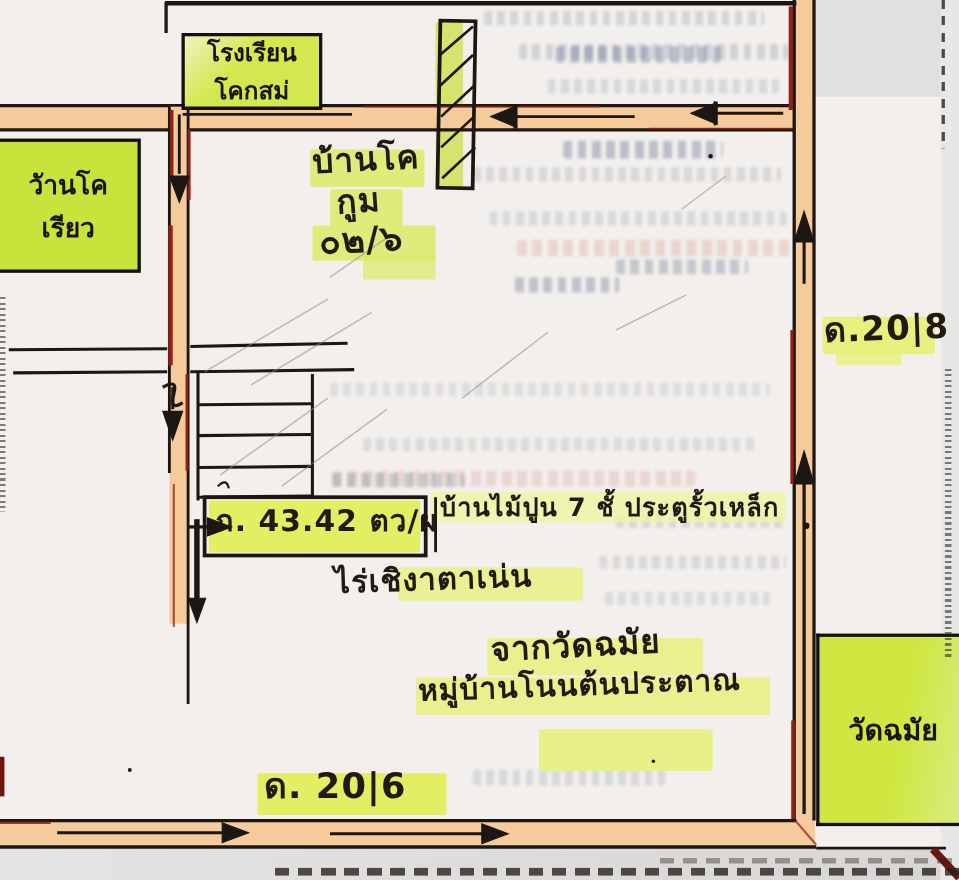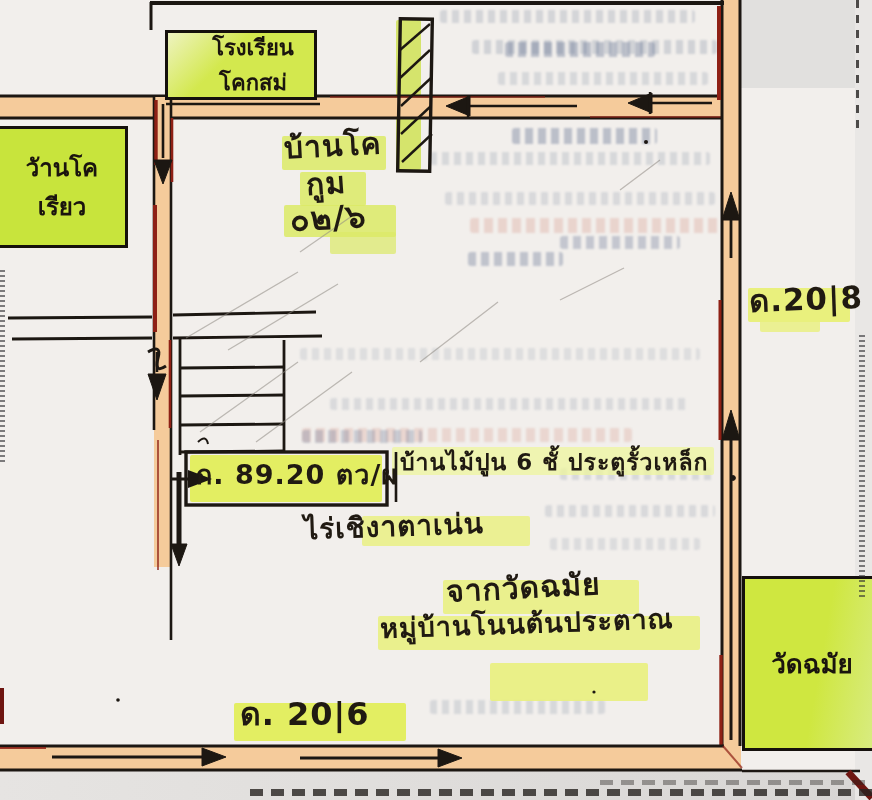--- a/index.html
+++ b/index.html
@@ -210,43 +210,43 @@
       <line x1="2" y1="688" x2="2" y2="724" stroke="#6e1510" stroke-width="4"></line>
     </g>
 
     <g stroke="#1c1712" fill="#4a463f">
       <line x1="806" y1="584" x2="810" y2="606" stroke-width="3"></line>
       <circle cx="795" cy="706" r="2.2"></circle>
       <circle cx="812" cy="706" r="2.2"></circle>
     </g>
   </svg>
 
-  <div class="greenbox" style="left:165px;top:30px;width:122px;height:64px;background:linear-gradient(135deg,#eef3c0 0%,#d3e84e 40%);padding-left:24px;">
+  <div class="greenbox" style="left:165px;top:30px;width:122px;height:64px;background:linear-gradient(135deg,#eef3c0 0%,#d3e84e 40%);">
     <div style="font-size:22px;">โรงเรียน</div>
     <div style="font-size:22px;">โคกสม่</div>
   </div>
 
   <div class="greenbox" style="left:-4px;top:126px;width:126px;height:116px;background:#c8e43c;">
     <div style="font-size:24px;">วัานโค</div>
     <div style="font-size:24px;">เรียว</div>
   </div>
 
   <div class="greenbox" style="left:742px;top:576px;width:134px;height:169px;background:linear-gradient(100deg,#cfe740 55%,#d9ec86 100%);border-right:none;">
     <div style="font-size:26px;">วัดฉมัย</div>
   </div>
 
   <div class="hand" style="left:284px;top:130px;font-size:30px;transform:rotate(-3deg);">บ้านโค</div>
   <div class="hand" style="left:306px;top:168px;font-size:30px;transform:rotate(-4deg);">กูม</div>
   <div class="hand" style="left:290px;top:202px;font-size:32px;transform:rotate(-3deg);">๐๒/๖</div>
 
   <div class="hand" style="left:749px;top:283px;font-size:31px;transform:rotate(-2deg);">ด.20|8</div>
 
-  <div class="hand" style="left:196px;top:461px;font-size:27px;">ก. 89.20 ตว/ผ</div>
-
-  <div class="hand" style="left:400px;top:450px;font-size:23px;">บ้านไม้ปูน 6 ชั้ ประตูรั้วเหล็ก</div>
+  <div class="hand" style="left:196px;top:461px;font-size:27px;">ก. 43.42 ตว/ผ</div>
+
+  <div class="hand" style="left:400px;top:450px;font-size:23px;">บ้านไม้ปูน 7 ชั้ ประตูรั้วเหล็ก</div>
 
   <div class="hand" style="left:304px;top:512px;font-size:28px;transform:rotate(-2deg);">ไร่เชิงาตาเน่น</div>
 
   <div class="hand" style="left:446px;top:572px;font-size:30px;transform:rotate(-3deg);">จากวัดฉมัย</div>
 
   <div class="hand" style="left:380px;top:610px;font-size:27px;transform:rotate(-2deg);">หมู่บ้านโนนต้นประตาณ</div>
 
 
   <div class="hand" style="left:240px;top:698px;font-size:32px;">ด. 20|6</div>
 

